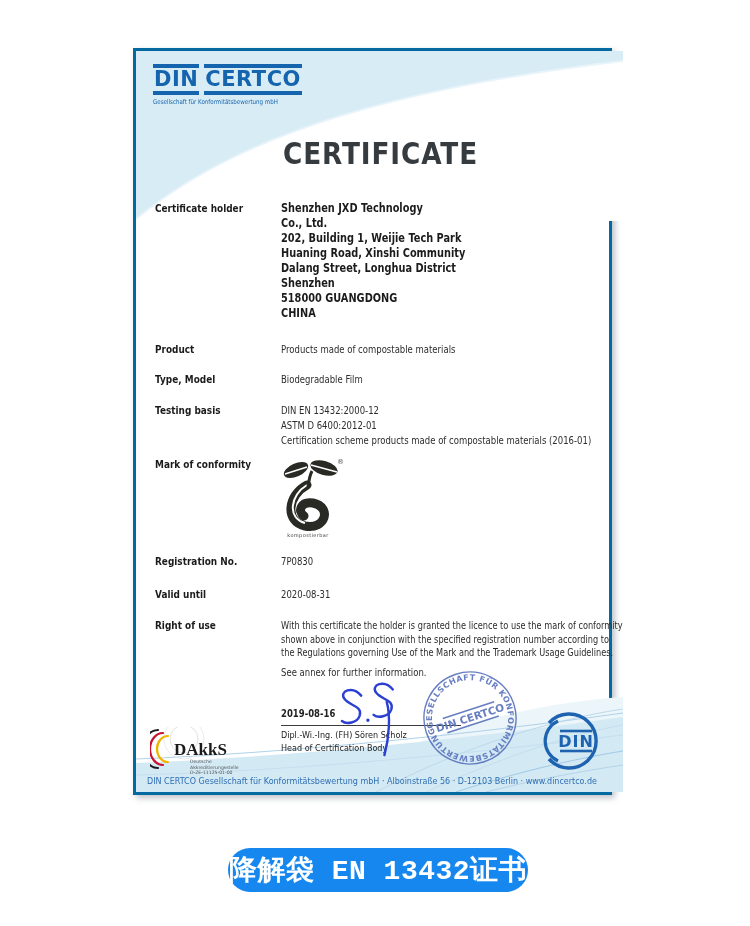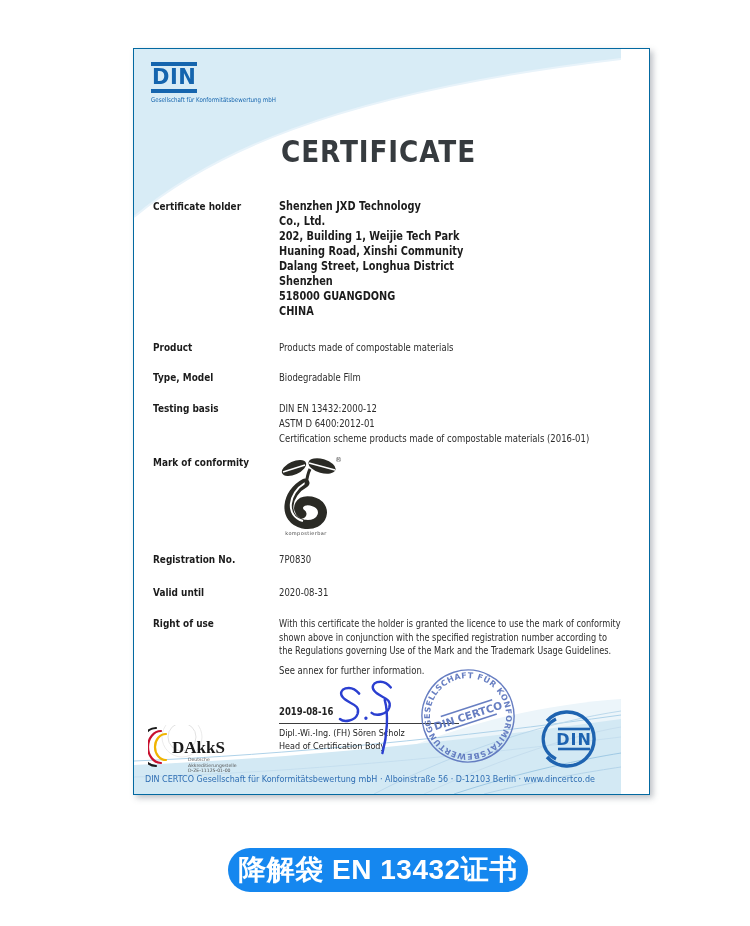--- a/index.html
+++ b/index.html
@@ -4,22 +4,22 @@
 <style>
   * { margin:0; padding:0; box-sizing:border-box; }
   html,body { background:#ffffff; }
   body { font-family:"DejaVu Sans", sans-serif; }
   .stage { position:relative; width:750px; height:926px; background:#ffffff; overflow:hidden; }
   .abs { position:absolute; }
   .cx { transform:scaleX(.85); transform-origin:0 0; white-space:nowrap; }
   .cx82 { transform:scaleX(.82); transform-origin:0 0; white-space:nowrap; }
 
   
-  .cert { position:absolute; left:133px; top:48px; width:517px; height:747px;
-          background:#ffffff; border:1px solid #0369a1;
+  .cert { position:absolute; left:133px; top:48px; width:479px; height:747px;
+          background:#ffffff; border:3px solid #0369a1;
           box-shadow:3px 3px 6px rgba(110,120,130,.45); }
   .hdr-svg { left:0; top:0; width:487px; height:170px; }
   .btm-svg { left:0; bottom:0; width:487px; height:105px; }
 
   
   .logo { left:17px; top:13px; color:#1565ae; }
   .logo-words { display:flex; gap:5px; }
   .logo-word { font-weight:bold; font-size:21px; line-height:1.08; letter-spacing:.5px;
                border-top:4px solid #1565ae; border-bottom:4px solid #1565ae; padding:0 1px; }
   .logo-sub { font-size:6.5px; margin-top:3px; color:#1565ae; }
@@ -47,21 +47,21 @@
   .stamp { left:284px; top:617px; width:100px; height:100px; transform:rotate(-18deg); opacity:.92; }
   .dinmark { left:399px; top:658px; width:64px; height:64px; }
 
   .cert-footer { left:11px; top:726px; font-size:8px; color:#2f6eb3; white-space:nowrap; }
 
   
   .caption-btn { position:absolute; left:228px; top:848px; width:300px; height:44px;
                  background:#1587ef; border-radius:22px; display:flex; align-items:center;
                  justify-content:center; cursor:pointer; border:none; }
   .caption-btn span { color:#ffffff; font-size:28px; font-weight:bold; letter-spacing:.5px;
-                      font-family:Liberation Sans, sans-serif; }
+                      font-family:Liberation Mono, monospace; }
 </style>
 </head>
 <body>
 
 <div class="stage">
 
   <div class="cert">
 
     <svg class="abs hdr-svg" viewBox="0 0 487 170" preserveAspectRatio="none">
       <rect x="0" y="0" width="487" height="170" fill="#d8ecf6"></rect>
@@ -76,20 +76,21 @@
       <path d="M240,105 C330,58 420,32 487,22" fill="none" stroke="#bcd9ec" stroke-width="1"></path>
       <path d="M290,105 C370,68 440,46 487,38" fill="none" stroke="#c6deee" stroke-width="1"></path>
       <path d="M320,105 C390,82 450,70 487,64" fill="none" stroke="#9fc9e4" stroke-width="1"></path>
       <path d="M350,105 C410,90 460,82 487,78" fill="none" stroke="#b4d4ea" stroke-width="1"></path>
       <path d="M0,88 C160,84 340,66 487,48" fill="none" stroke="#c2dcee" stroke-width="0.8"></path>
     </svg>
 
     <div class="abs logo">
       <div class="logo-words">
         <span class="logo-word">DIN</span>
+        <span class="logo-word">CERTCO</span>
       </div>
       <div class="logo-sub cx">Gesellschaft für Konformitätsbewertung mbH</div>
     </div>
 
     <div class="abs title">CERTIFICATE</div>
 
     <div class="abs lbl cx" style="top:151px">Certificate holder</div>
     <div class="abs val lines holder-lines cx" style="top:150px">
       <div>Shenzhen JXD Technology</div>
       <div>Co., Ltd.</div>

